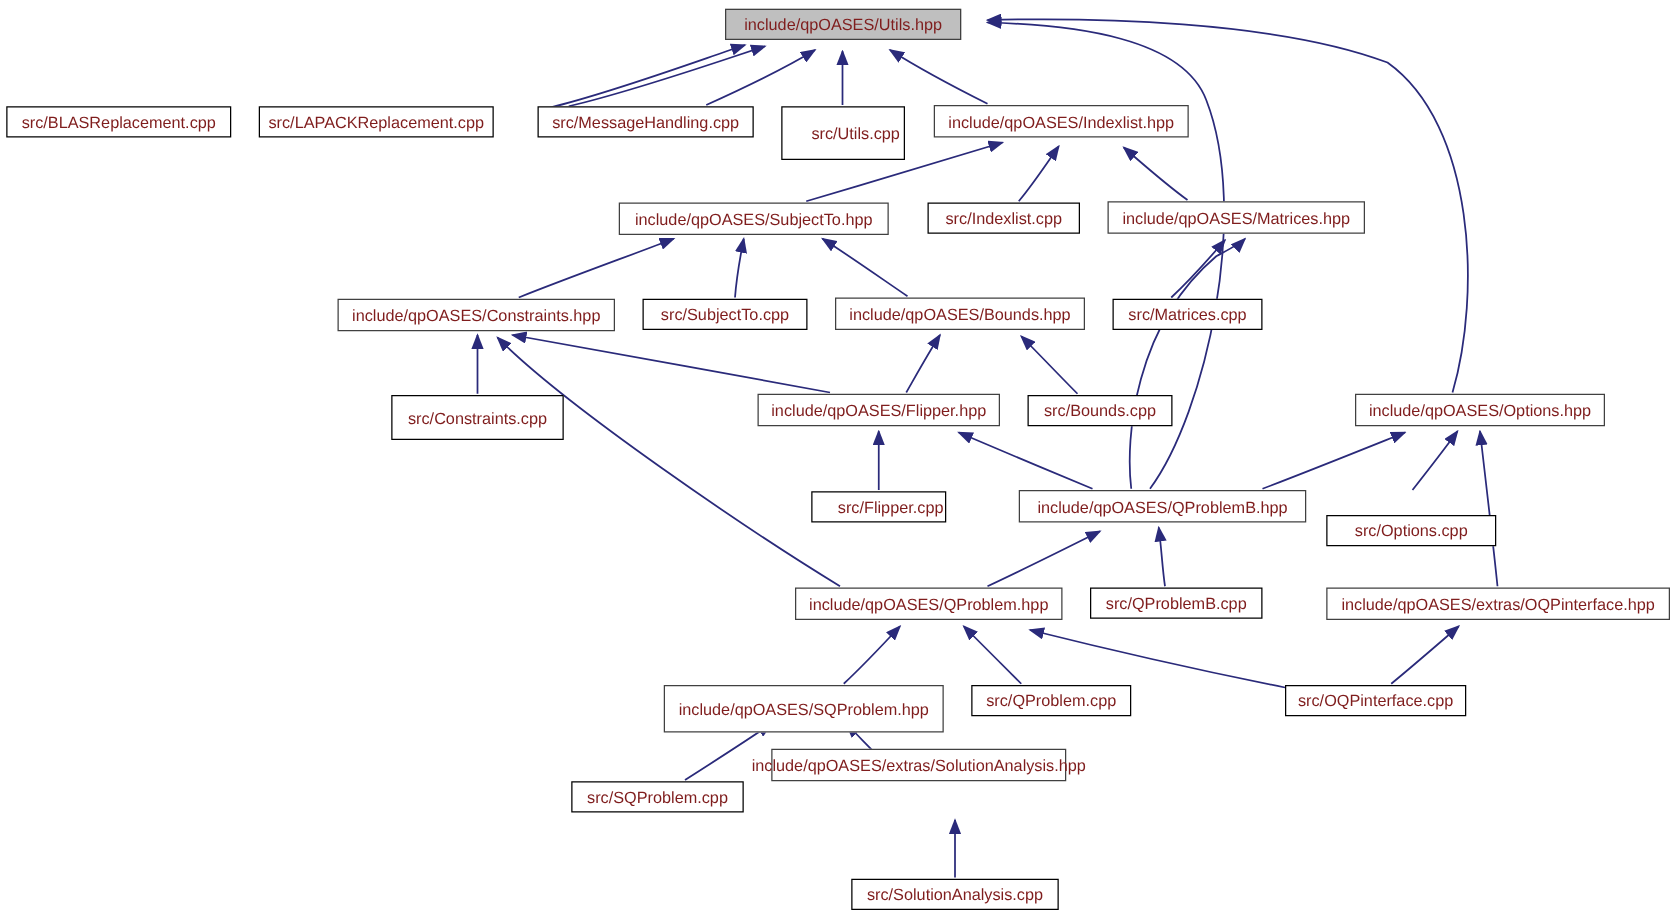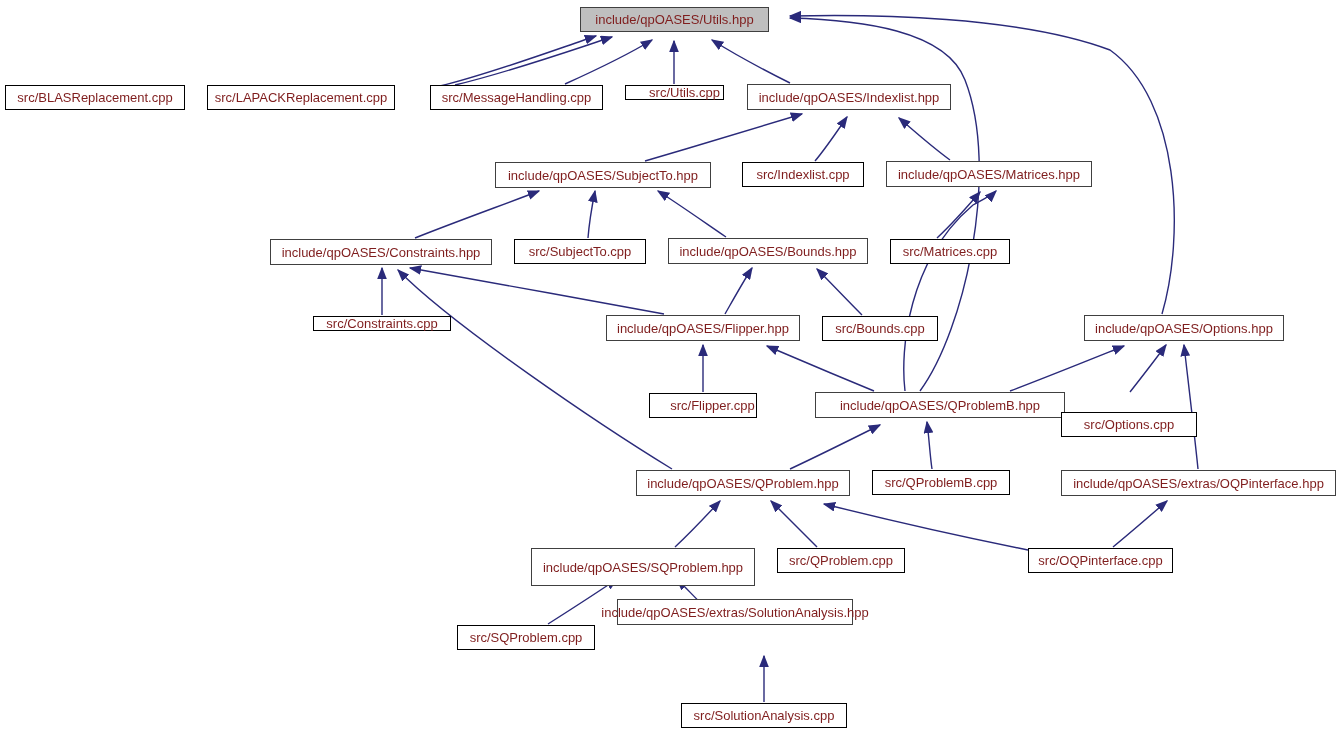--- a/index.html
+++ b/index.html
@@ -103,21 +103,21 @@
       </div>
       <div class="graph-node" style="left: 5px; top: 85px; width: 180px; height: 25px;">
         <span class="node-label">src/BLASReplacement.cpp</span>
       </div>
       <div class="graph-node" style="left: 207px; top: 85px; width: 188px; height: 25px;">
         <span class="node-label">src/LAPACKReplacement.cpp</span>
       </div>
       <div class="graph-node" style="left: 430px; top: 85px; width: 173px; height: 25px;">
         <span class="node-label">src/MessageHandling.cpp</span>
       </div>
-      <div class="graph-node" style="left: 625px; top: 85px; width: 99px; height: 15px; padding-left: 20px;">
+      <div class="graph-node" style="left: 625px; top: 85px; width: 99px; height: 43px; padding-left: 20px;">
         <span class="node-label">src/Utils.cpp</span>
       </div>
       <div class="graph-node hdr" style="left: 747px; top: 84px; width: 204px; height: 26px;">
         <span class="node-label">include/qpOASES/Indexlist.hpp</span>
       </div>
       <div class="graph-node hdr" style="left: 495px; top: 162px; width: 216px; height: 26px;">
         <span class="node-label">include/qpOASES/SubjectTo.hpp</span>
       </div>
       <div class="graph-node" style="left: 742px; top: 162px; width: 122px; height: 25px;">
         <span class="node-label">src/Indexlist.cpp</span>
@@ -130,36 +130,36 @@
       </div>
       <div class="graph-node" style="left: 514px; top: 239px; width: 132px; height: 25px;">
         <span class="node-label">src/SubjectTo.cpp</span>
       </div>
       <div class="graph-node hdr" style="left: 668px; top: 238px; width: 200px; height: 26px;">
         <span class="node-label">include/qpOASES/Bounds.hpp</span>
       </div>
       <div class="graph-node" style="left: 890px; top: 239px; width: 120px; height: 25px;">
         <span class="node-label">src/Matrices.cpp</span>
       </div>
-      <div class="graph-node" style="left: 313px; top: 316px; width: 138px; height: 15px;">
+      <div class="graph-node" style="left: 313px; top: 316px; width: 138px; height: 36px;">
         <span class="node-label">src/Constraints.cpp</span>
       </div>
       <div class="graph-node hdr" style="left: 606px; top: 315px; width: 194px; height: 26px;">
         <span class="node-label">include/qpOASES/Flipper.hpp</span>
       </div>
       <div class="graph-node" style="left: 822px; top: 316px; width: 116px; height: 25px;">
         <span class="node-label">src/Bounds.cpp</span>
       </div>
       <div class="graph-node hdr" style="left: 1084px; top: 315px; width: 200px; height: 26px;">
         <span class="node-label">include/qpOASES/Options.hpp</span>
       </div>
       <div class="graph-node" style="left: 649px; top: 393px; width: 108px; height: 25px; padding-left: 19px;">
         <span class="node-label">src/Flipper.cpp</span>
       </div>
-      <div class="graph-node hdr" style="left: 815px; top: 392px; width: 250px; height: 26px;">
+      <div class="graph-node hdr" style="left: 815px; top: 392px; width: 230px; height: 26px;">
         <span class="node-label">include/qpOASES/QProblemB.hpp</span>
       </div>
       <div class="graph-node" style="left: 1061px; top: 412px; width: 136px; height: 25px;">
         <span class="node-label">src/Options.cpp</span>
       </div>
       <div class="graph-node hdr" style="left: 636px; top: 470px; width: 214px; height: 26px;">
         <span class="node-label">include/qpOASES/QProblem.hpp</span>
       </div>
       <div class="graph-node" style="left: 872px; top: 470px; width: 138px; height: 25px;">
         <span class="node-label">src/QProblemB.cpp</span>

